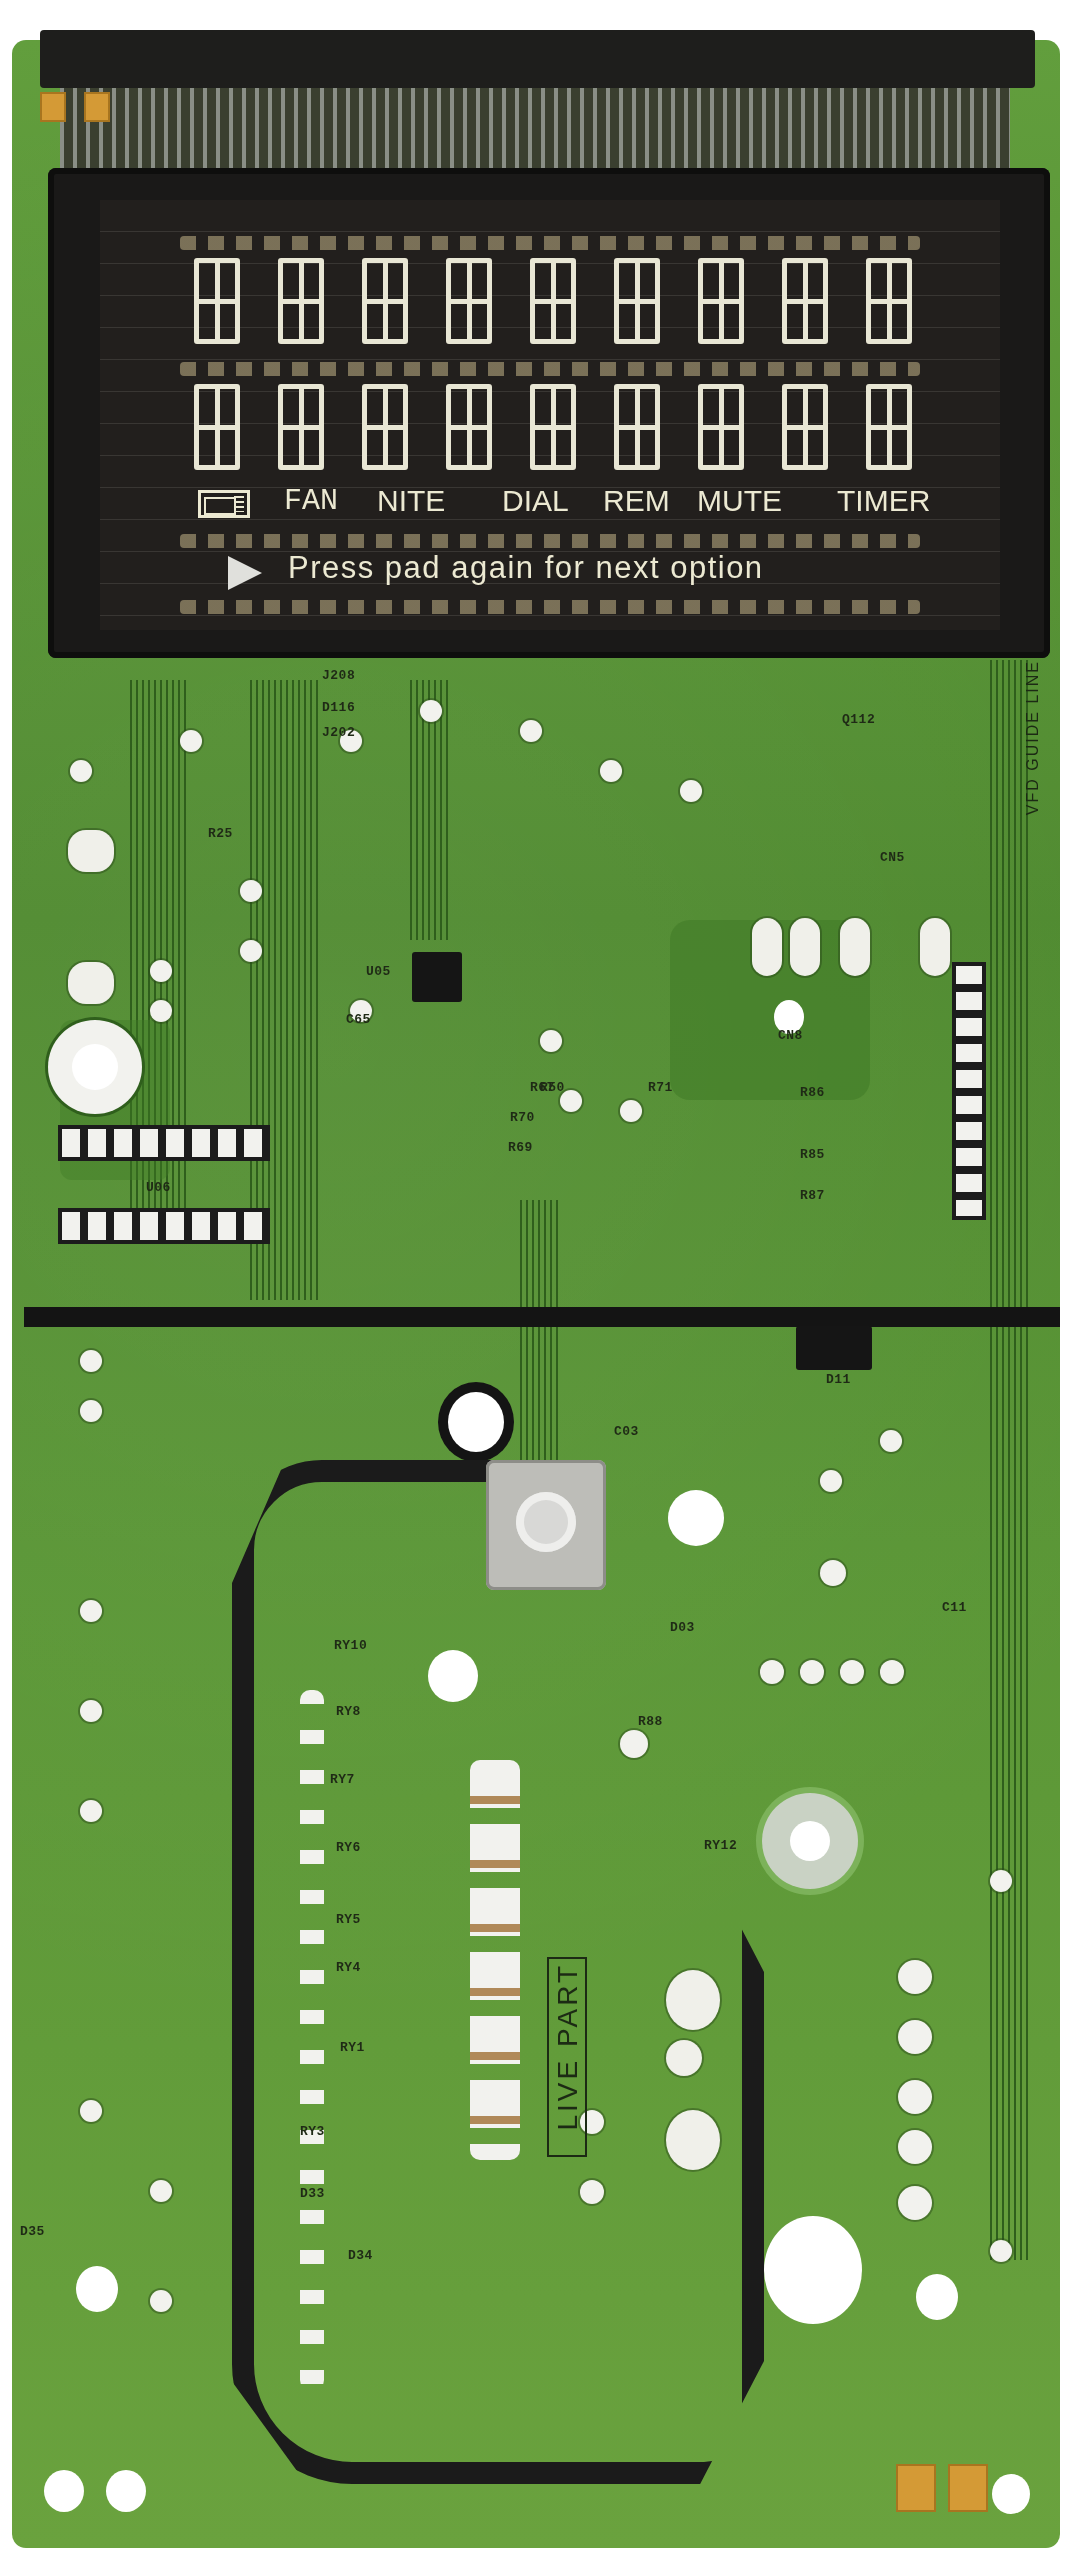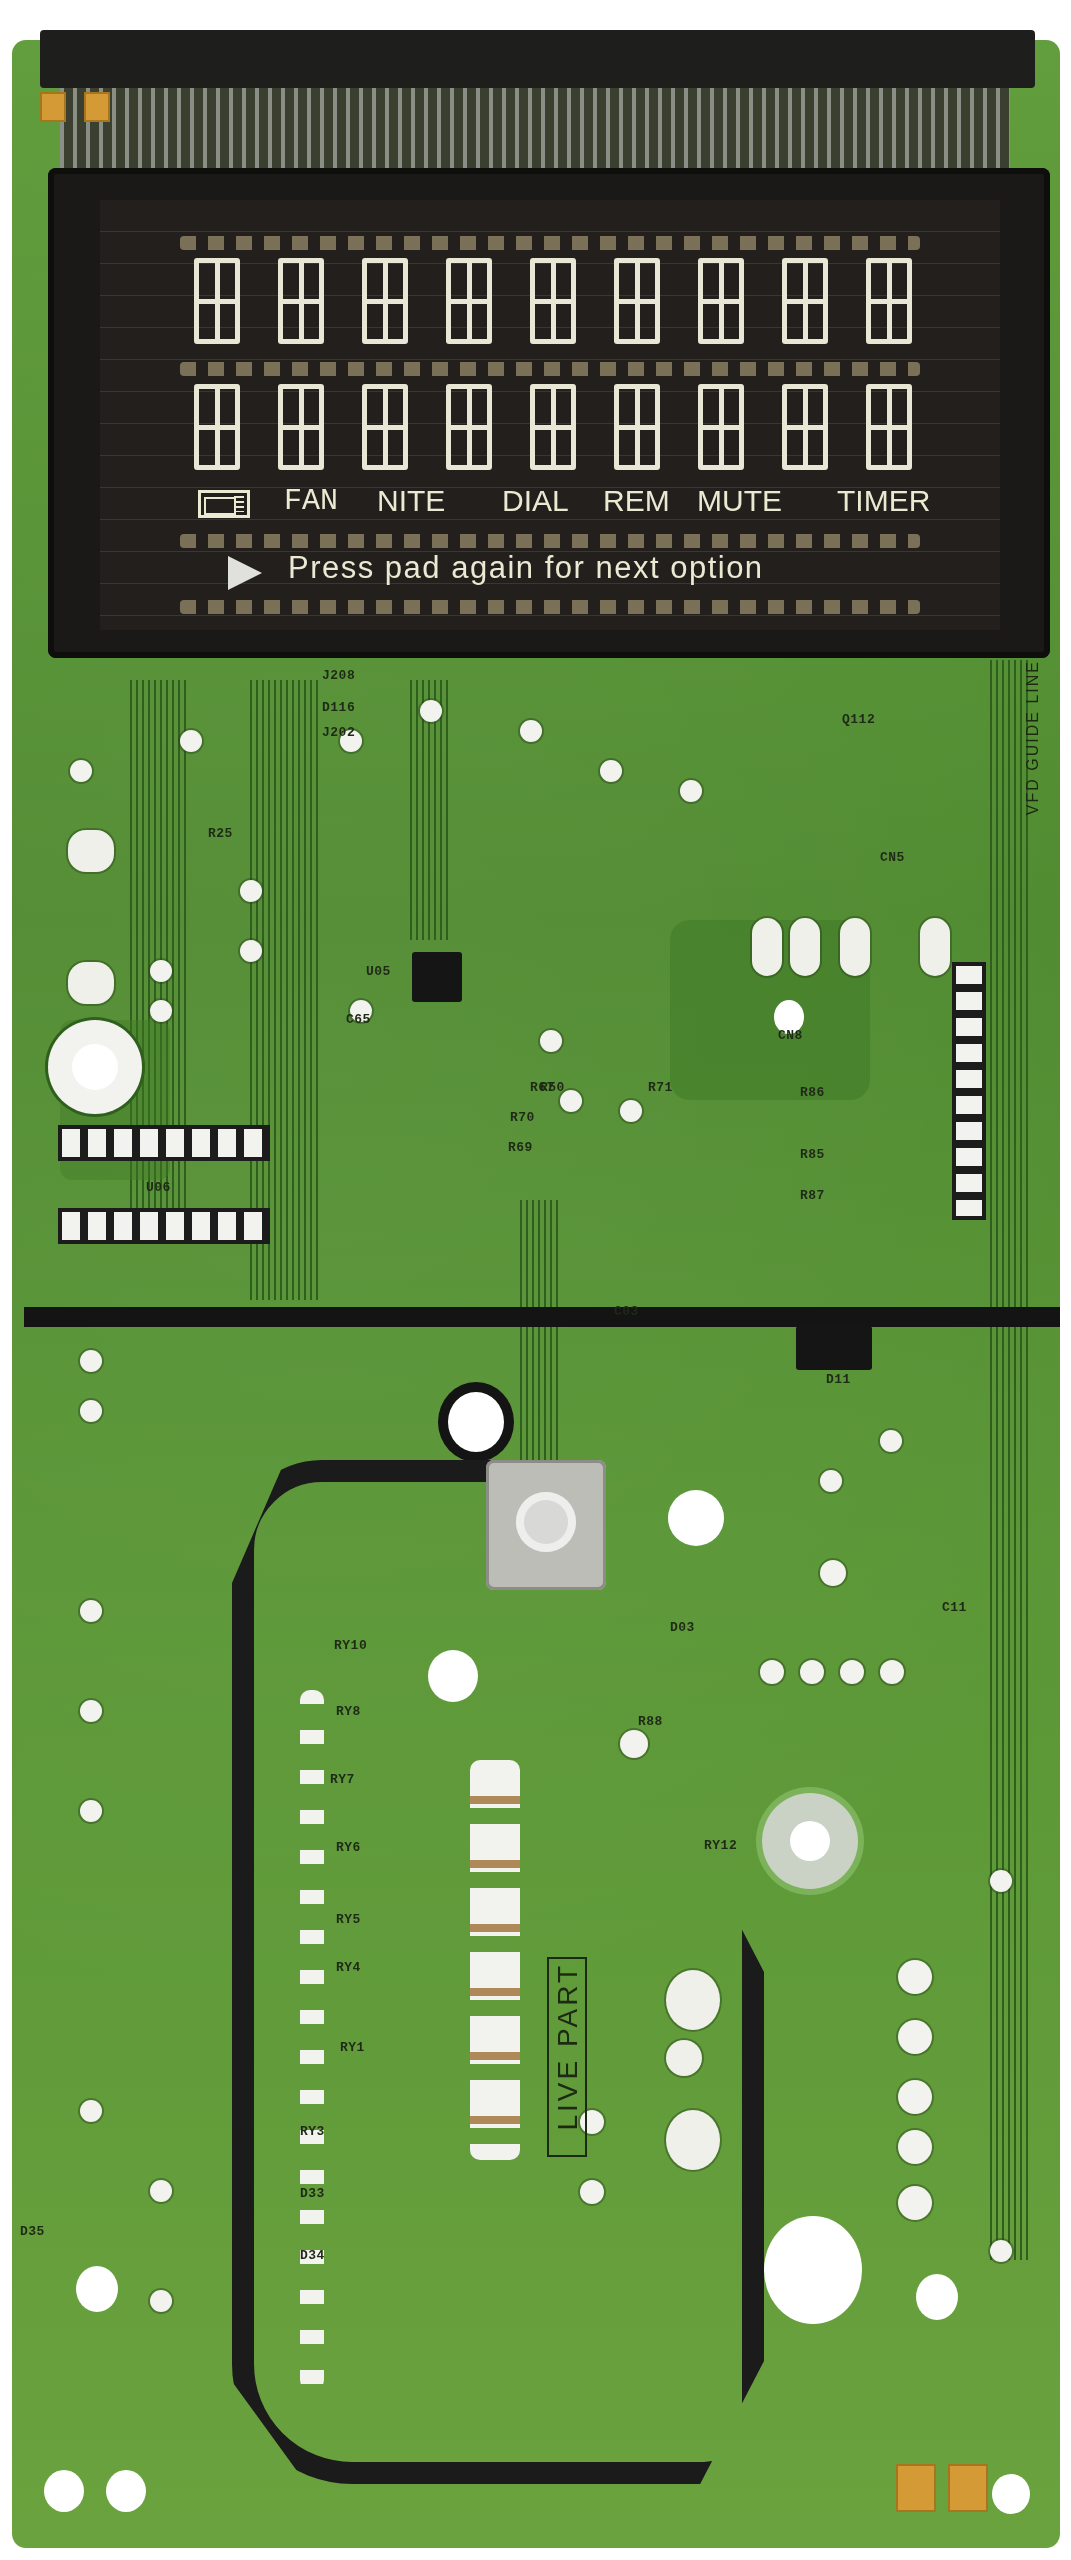--- a/index.html
+++ b/index.html
@@ -209,33 +209,33 @@
 <span class="silk" style="left:508px;top:1140px;">R69</span>
 <span class="silk" style="left:540px;top:1080px;">R50</span>
 <span class="silk" style="left:648px;top:1080px;">R71</span>
 <span class="silk" style="left:778px;top:1028px;">CN8</span>
 <span class="silk" style="left:880px;top:850px;">CN5</span>
 <span class="silk" style="left:842px;top:712px;">Q112</span>
 <span class="silk" style="left:146px;top:1180px;">U06</span>
 <span class="silk" style="left:800px;top:1085px;">R86</span>
 <span class="silk" style="left:800px;top:1112px;margin-top:35px;">R85</span>
 <span class="silk" style="left:800px;top:1188px;">R87</span>
-<span class="silk" style="left:614px;top:1304px;">C03</span>
+<span class="silk" style="left:614px;top:1424px;">C03</span>
 <span class="silk" style="left:826px;top:1372px;">D11</span>
 <span class="silk" style="left:670px;top:1620px;">D03</span>
 <span class="silk" style="left:942px;top:1600px;">C11</span>
 <span class="silk" style="left:638px;top:1714px;">R88</span>
 <span class="silk" style="left:704px;top:1838px;">RY12</span>
 <span class="silk" style="left:334px;top:1622px;margin-top:16px;">RY10</span>
 <span class="silk" style="left:336px;top:1704px;">RY8</span>
 <span class="silk" style="left:330px;top:1772px;">RY7</span>
 <span class="silk" style="left:336px;top:1840px;">RY6</span>
 <span class="silk" style="left:336px;top:1912px;">RY5</span>
 <span class="silk" style="left:336px;top:1960px;">RY4</span>
 <span class="silk" style="left:340px;top:2040px;">RY1</span>
 <span class="silk" style="left:300px;top:2124px;">RY3</span>
 <span class="silk" style="left:300px;top:2186px;">D33</span>
-<span class="silk" style="left:300px;top:2248px;">D34</span>
+<span class="silk" style="left:300px;top:2248px;padding-left:48px;">D34</span>
 <span class="silk" style="left:20px;top:2224px;">D35</span>
 
 <div class="abs guide">VFD GUIDE LINE</div>
 <div class="abs live-box"></div>
 <div class="abs live-text">LIVE PART</div>
 
 </body></html>

